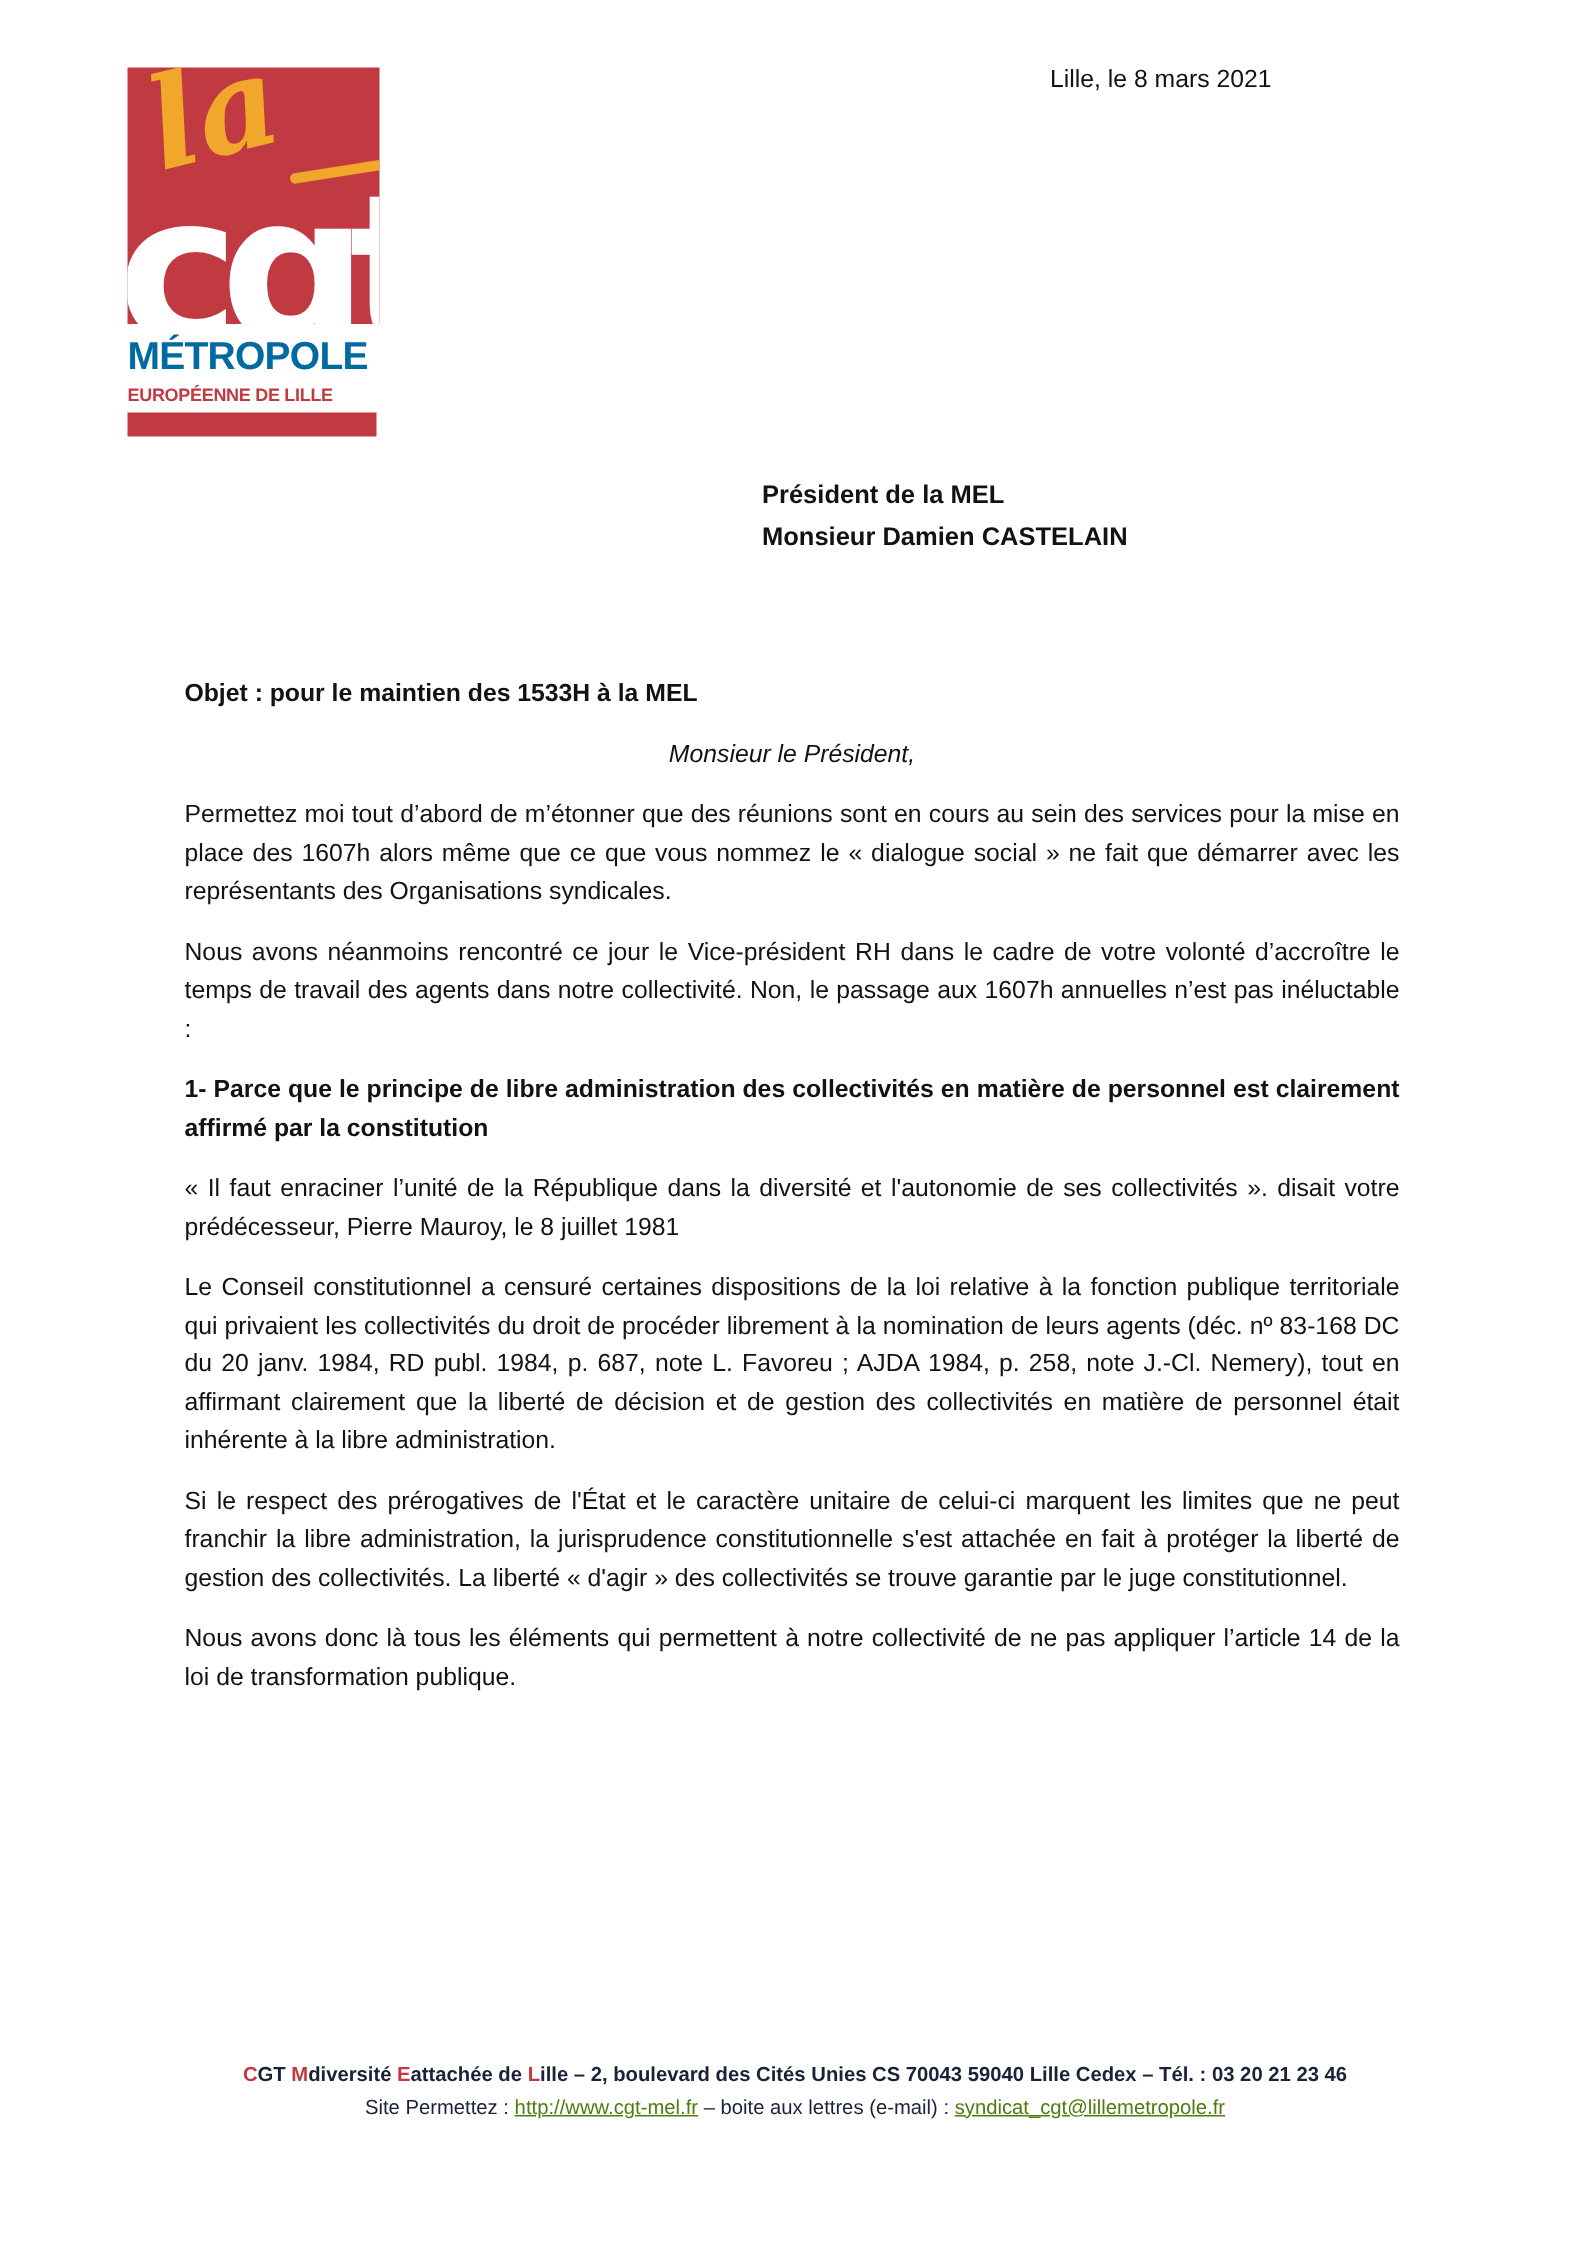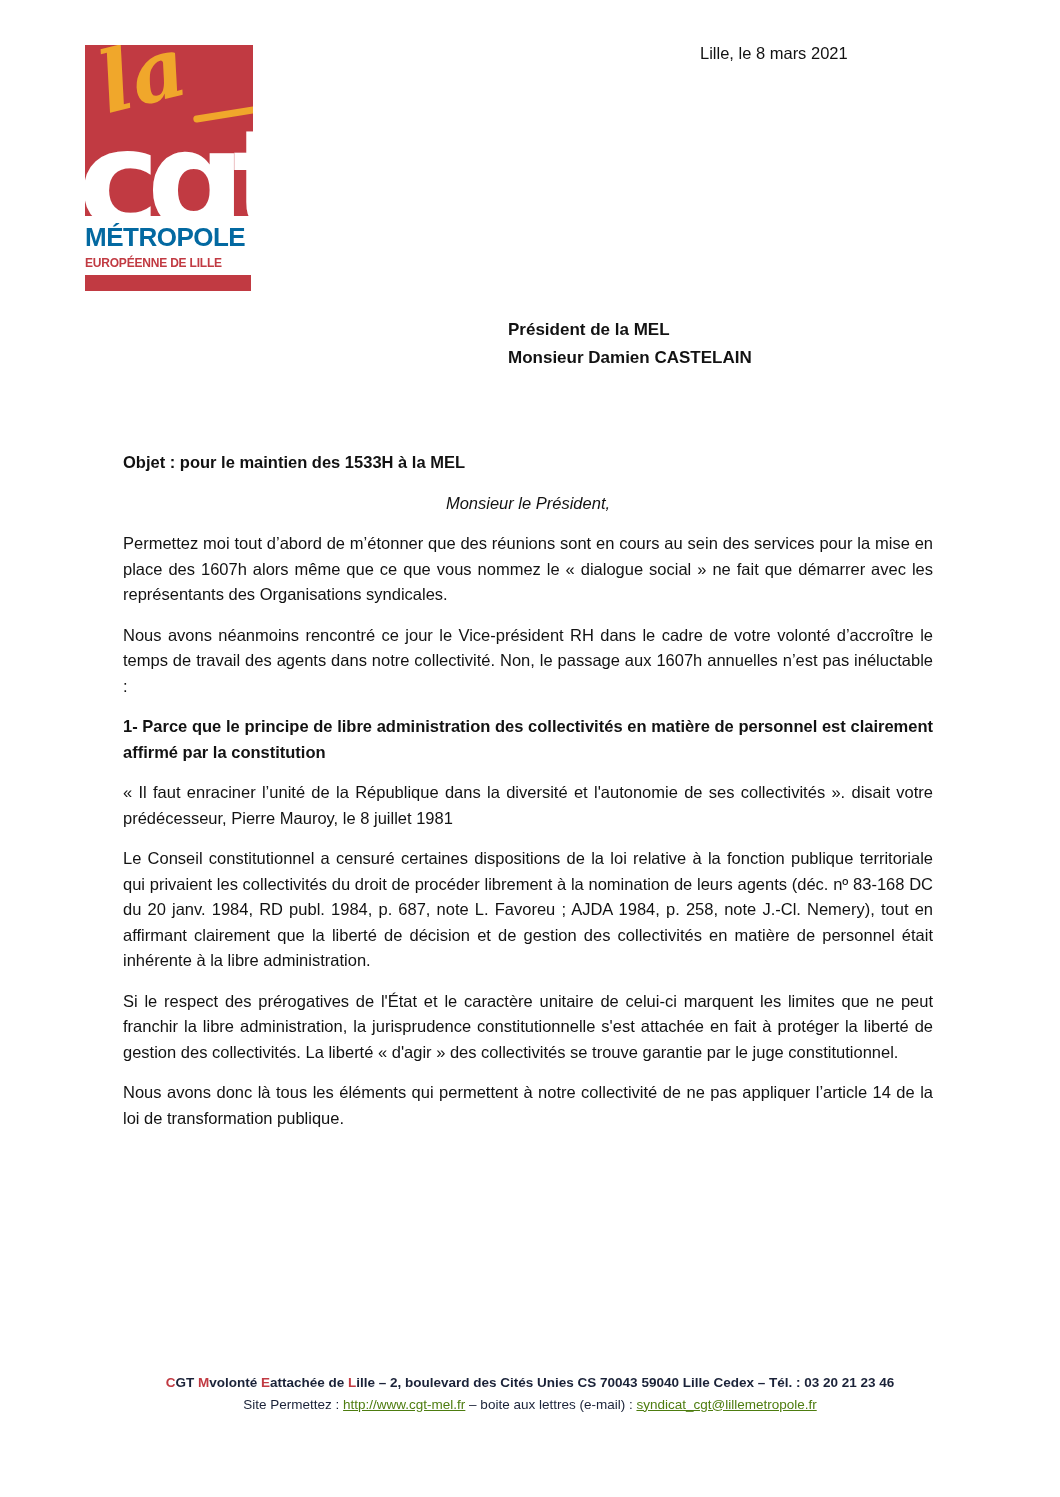--- a/index.html
+++ b/index.html
@@ -82,18 +82,18 @@
   <p>Nous avons néanmoins rencontré ce jour le Vice-président RH dans le cadre de votre volonté d’accroître le temps de travail des agents dans notre collectivité. Non, le passage aux 1607h annuelles n’est pas inéluctable :</p>
   <p class="section-heading">1- Parce que le principe de libre administration des collectivités en matière de personnel est clairement affirmé par la constitution</p>
   <p>« Il faut enraciner l’unité de la République dans la diversité et l'autonomie de ses collectivités ». disait votre prédécesseur, Pierre Mauroy, le 8 juillet 1981</p>
   <p>Le Conseil constitutionnel a censuré certaines dispositions de la loi relative à la fonction publique territoriale qui privaient les collectivités du droit de procéder librement à la nomination de leurs agents (déc. nº 83-168 DC du 20 janv. 1984, RD publ. 1984, p. 687, note L. Favoreu ; AJDA 1984, p. 258, note J.-Cl. Nemery), tout en affirmant clairement que la liberté de décision et de gestion des collectivités en matière de personnel était inhérente à la libre administration.</p>
   <p class="gap-1">Si le respect des prérogatives de l'État et le caractère unitaire de celui-ci marquent les limites que ne peut franchir la libre administration, la jurisprudence constitutionnelle s'est attachée en fait à protéger la liberté de gestion des collectivités. La liberté « d'agir » des collectivités se trouve garantie par le juge constitutionnel.</p>
   <p class="gap-2">Nous avons donc là tous les éléments qui permettent à notre collectivité de ne pas appliquer l’article 14 de la loi de transformation publique.</p>
 </div>
 
 <div class="footer">
   <div class="footer-line1">
-    <span class="fred">C</span><span>GT </span><span class="fred">M</span><span>volonté </span><span class="fred">E</span><span>attachée de </span><span class="fred">L</span><span>ille</span><span> – 2, boulevard des Cités Unies CS 70043 59040 Lille Cedex – Tél. : 03 20 21 23 46</span>
+    <span class="fred">C</span><span>GT </span><span class="fred">M</span><span>diversité </span><span class="fred">E</span><span>attachée de </span><span class="fred">L</span><span>ille</span><span> – 2, boulevard des Cités Unies CS 70043 59040 Lille Cedex – Tél. : 03 20 21 23 46</span>
   </div>
   <div class="footer-line2">
     <span>Site Permettez : </span><a>http://www.cgt-mel.fr</a><span> – boite aux lettres (e-mail) : </span><a>syndicat_cgt@lillemetropole.fr</a>
   </div>
 </div>
 
 </body></html>

